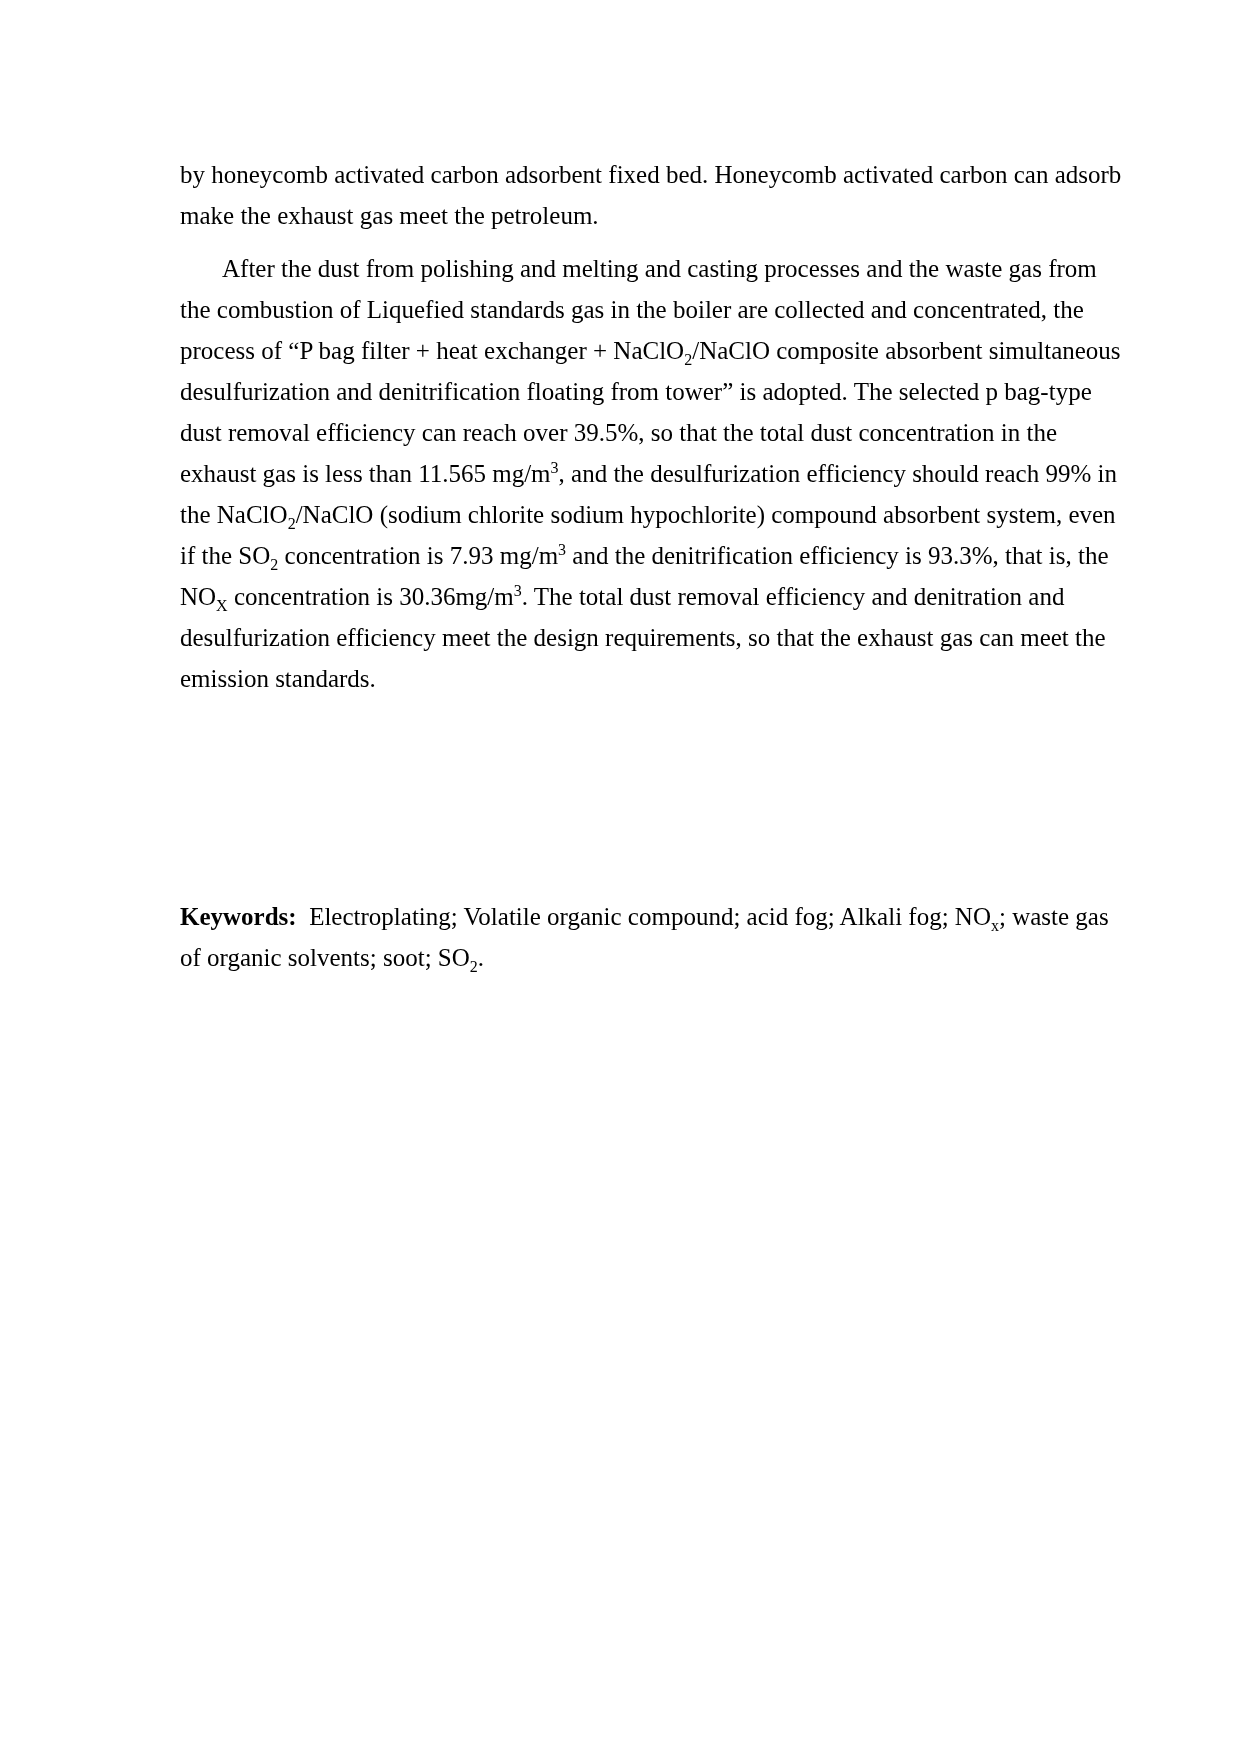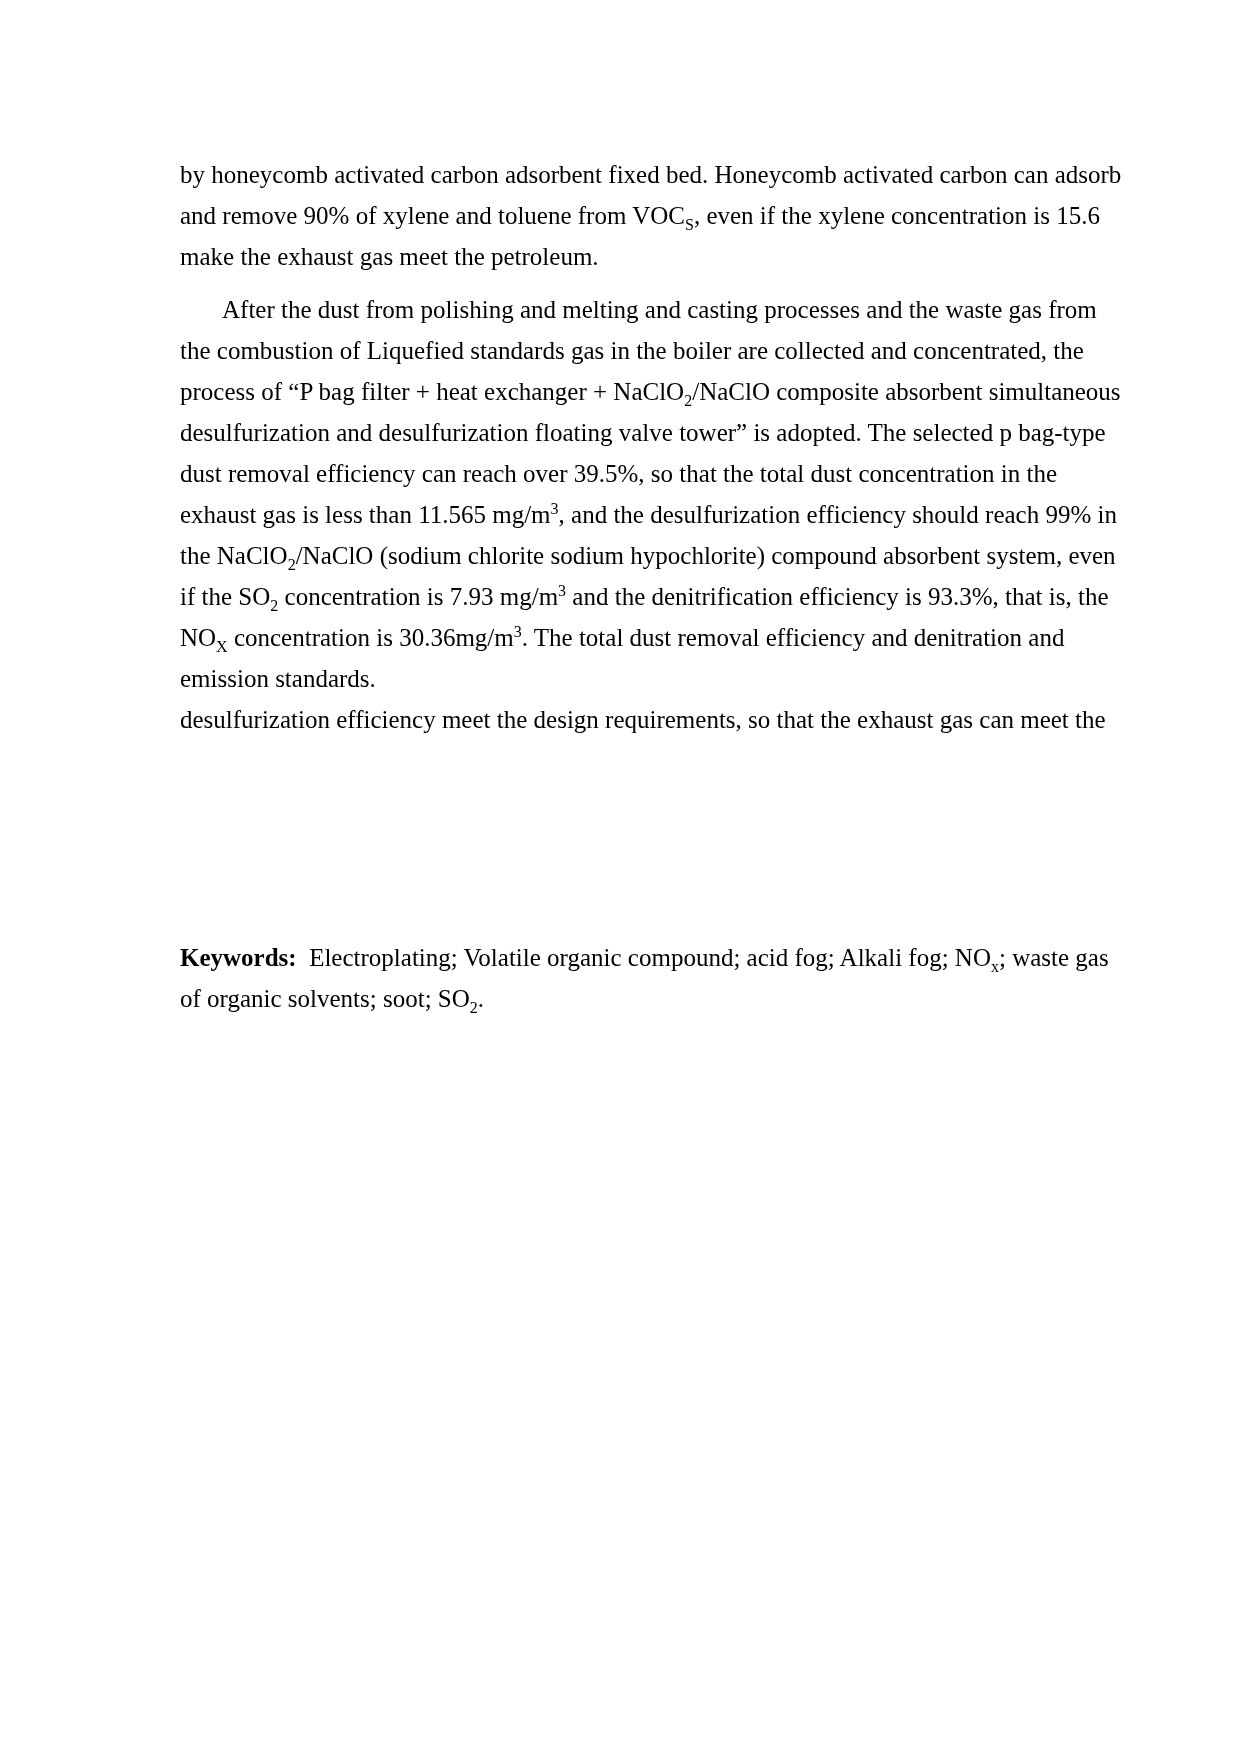--- a/index.html
+++ b/index.html
@@ -43,34 +43,33 @@
   sub { vertical-align: sub; }
   b { font-weight: bold; }
 </style>
 </head>
 <body>
 
 <div class="page">
   <main class="content" id="content">
       <div class="para">
         <div class="line">by honeycomb activated carbon adsorbent fixed bed. Honeycomb activated carbon can adsorb</div>
-        <div class="line">and remove 90% of xylene and toluene from VOC<sub>S</sub>, even if the xylene concentration is 15.6</div>
         <div class="line">make the exhaust gas meet the petroleum.</div>
       </div>
       <div class="para">
         <div class="line indent-first">After the dust from polishing and melting and casting processes and the waste gas from</div>
         <div class="line">the combustion of Liquefied standards gas in the boiler are collected and concentrated, the</div>
         <div class="line">process of “P bag filter + heat exchanger + NaClO<sub>2</sub>/NaClO composite absorbent simultaneous</div>
-        <div class="line">desulfurization and desulfurization floating valve tower” is adopted. The selected p bag-type</div>
+        <div class="line">desulfurization and denitrification floating from tower” is adopted. The selected p bag-type</div>
         <div class="line">dust removal efficiency can reach over 39.5%, so that the total dust concentration in the</div>
         <div class="line">exhaust gas is less than 11.565 mg/m<sup>3</sup>, and the desulfurization efficiency should reach 99% in</div>
         <div class="line">the NaClO<sub>2</sub>/NaClO (sodium chlorite sodium hypochlorite) compound absorbent system, even</div>
         <div class="line">if the SO<sub>2</sub> concentration is 7.93 mg/m<sup>3</sup> and the denitrification efficiency is 93.3%, that is, the</div>
         <div class="line">NO<sub>X</sub> concentration is 30.36mg/m<sup>3</sup>. The total dust removal efficiency and denitration and</div>
+        <div class="line">desulfurization efficiency meet the design requirements, so that the exhaust gas can meet the</div>
         <div class="line">emission standards.</div>
-        <div class="line">desulfurization efficiency meet the design requirements, so that the exhaust gas can meet the</div>
       </div>
       <div class="para keywords-block">
         <div class="line"><b>Keywords:</b>&nbsp; Electroplating; Volatile organic compound; acid fog; Alkali fog; NO<sub>x</sub>; waste gas</div>
         <div class="line">of organic solvents; soot; SO<sub>2</sub>.</div>
       </div>
     </main>
 </div>
 
 </body></html>

